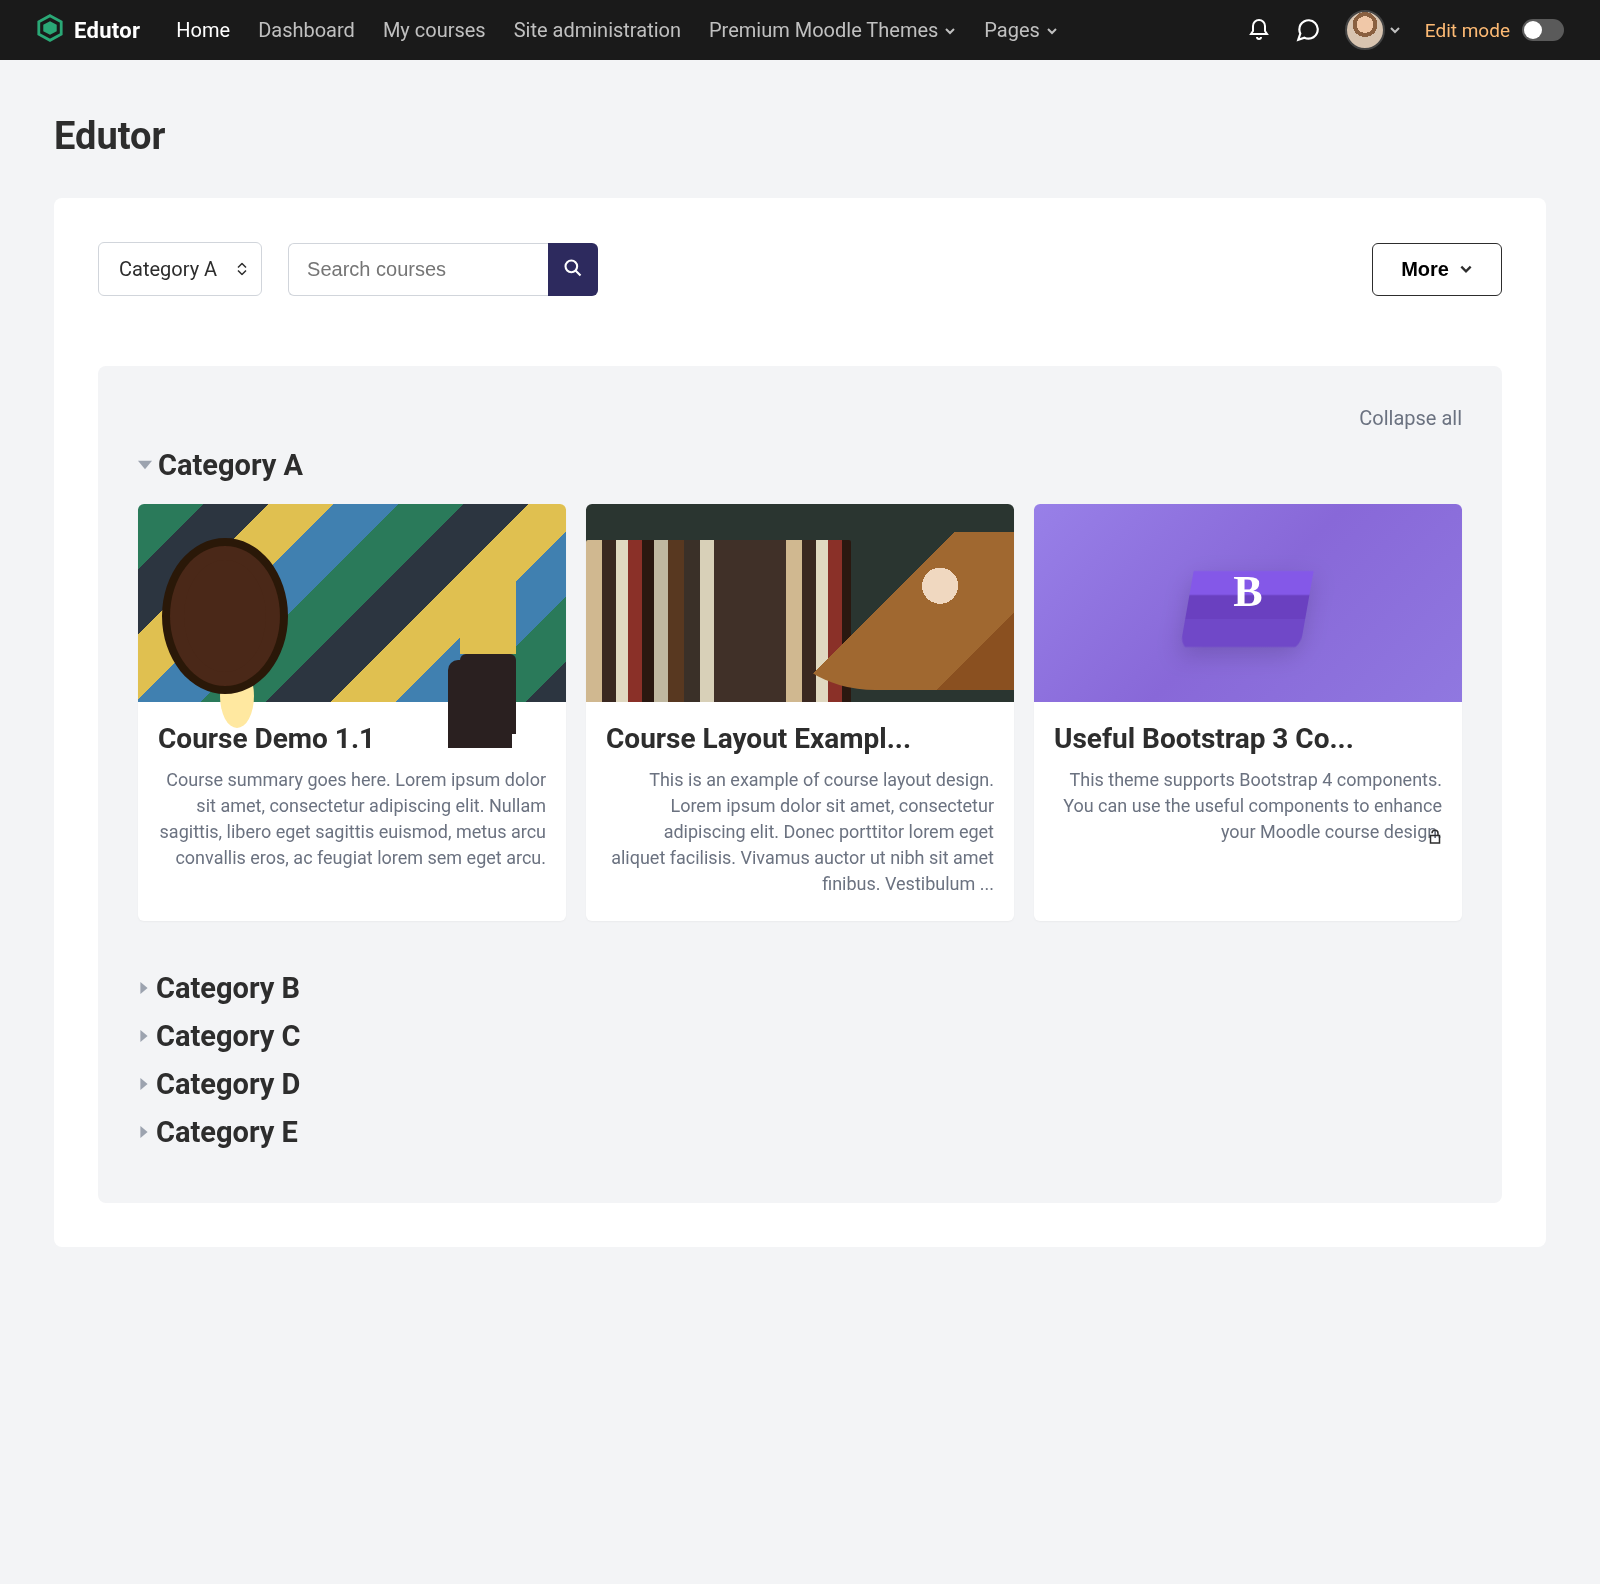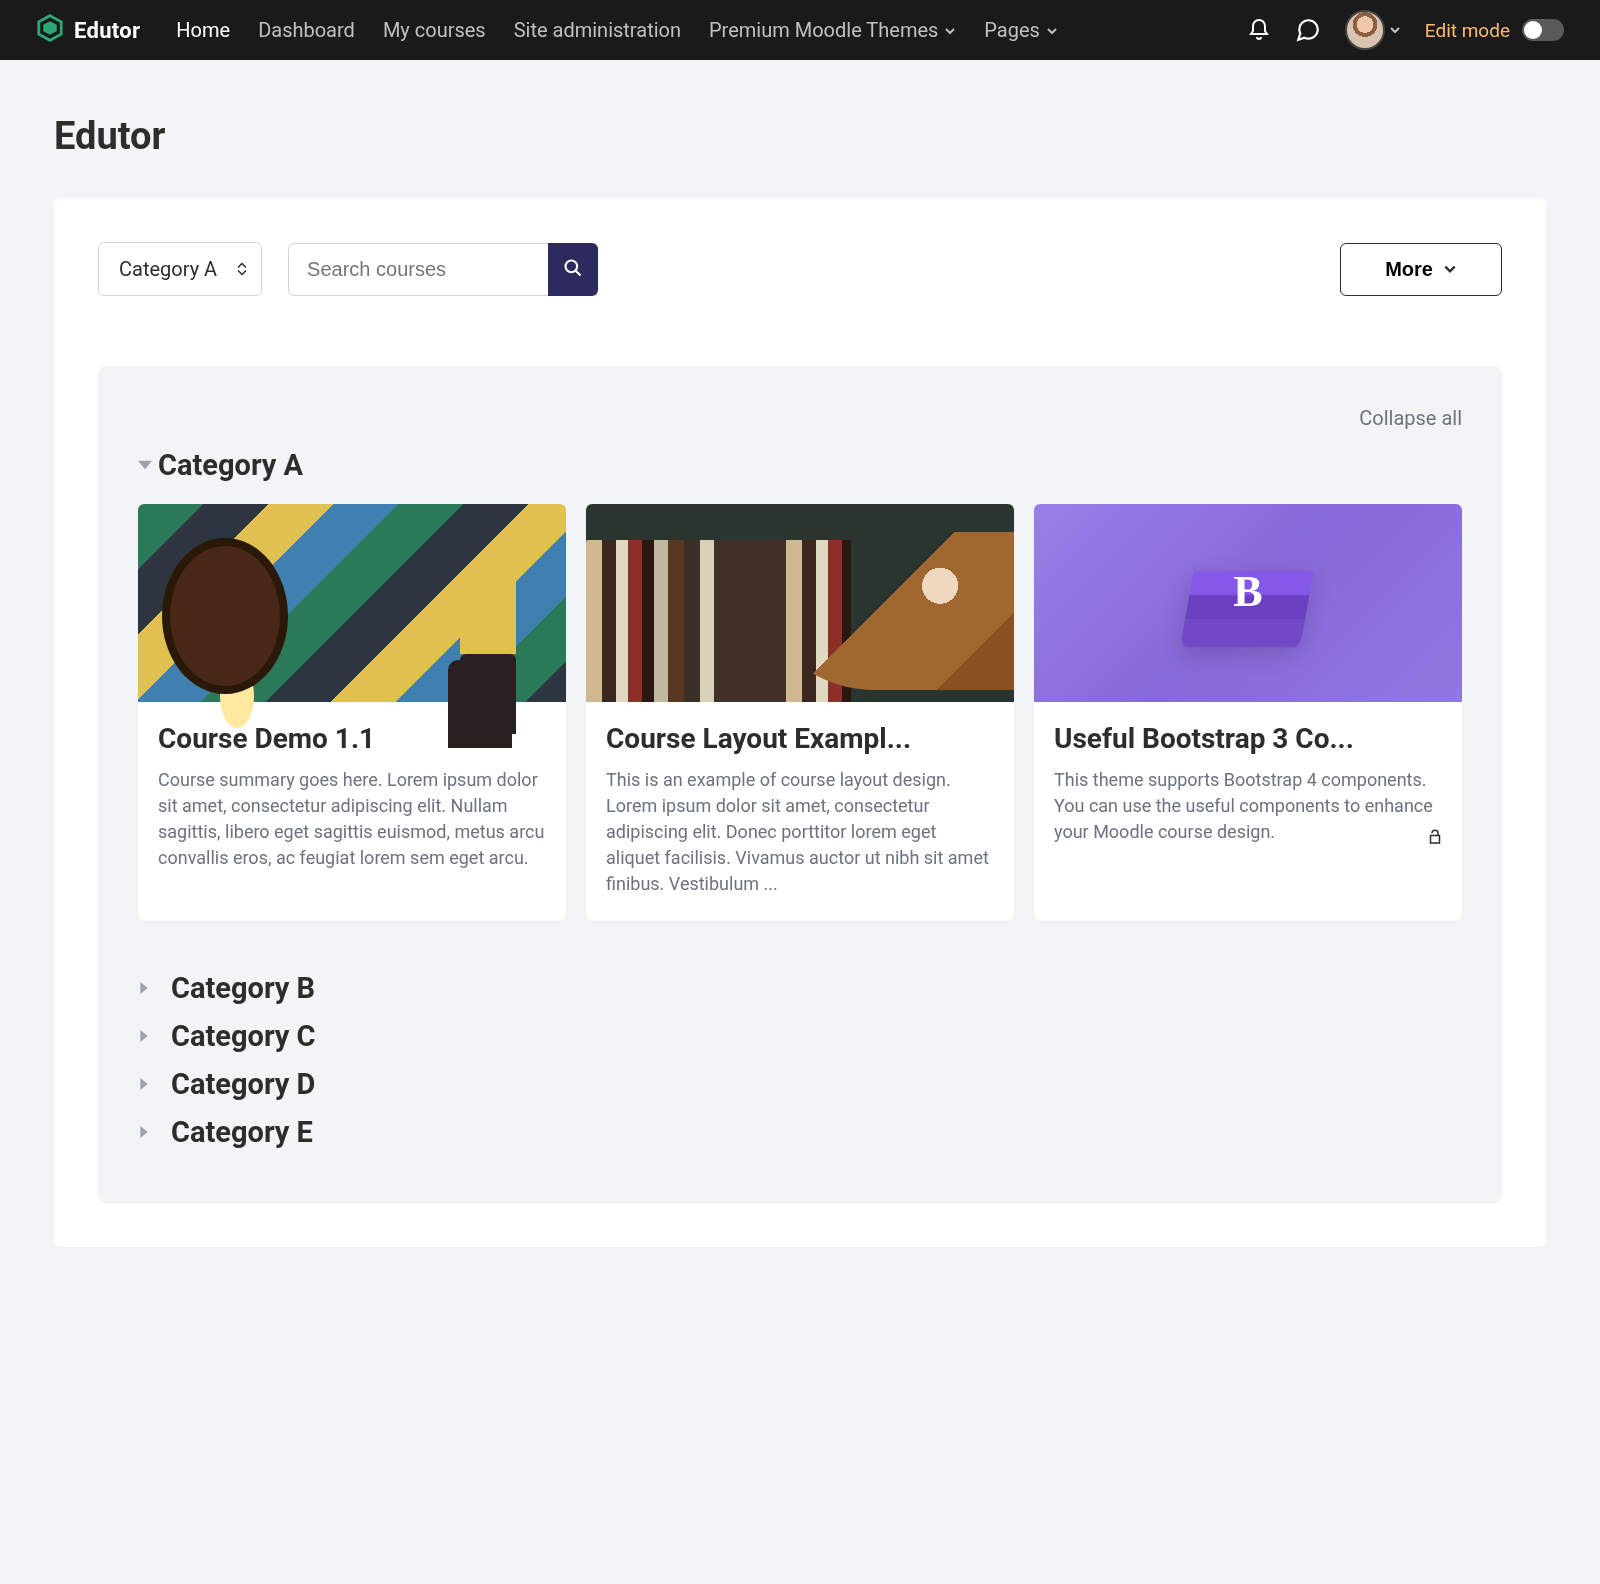--- a/index.html
+++ b/index.html
@@ -65,21 +65,21 @@
   border: 1px solid #d1d5db; border-radius: 6px 0 0 6px; border-right: none;
   padding: 14px 18px; font-size: 20px; width: 260px; outline: none;
 }
 .search-btn {
   background: #2d2a5e; border: none; border-radius: 0 6px 6px 0;
   width: 50px; display: flex; align-items: center; justify-content: center; cursor: pointer;
 }
 .spacer { flex: 1; }
 .more-btn {
   border: 1px solid #2d2d2d; border-radius: 6px; background: #fff;
-  padding: 14px 44px; font-size: 20px; font-weight: 600; cursor: pointer;
+  padding: 14px 28px; font-size: 20px; font-weight: 600; cursor: pointer;
   display: flex; align-items: center; gap: 10px;
 }
 .category-panel {
   background: #f3f4f6; border-radius: 8px; padding: 40px;
 }
 .collapse-all { text-align: right; color: #6b7280; font-size: 20px; cursor: pointer; margin-bottom: 18px; }
 .cat-header {
   display: flex; align-items: center; gap: 6px; font-size: 29px; font-weight: 700;
   color: #2d2d2d; margin-bottom: 22px; cursor: pointer;
 }
@@ -88,24 +88,24 @@
 .course-card {
   background: #fff; border-radius: 6px; overflow: hidden; cursor: pointer;
   box-shadow: 0 1px 2px rgba(0,0,0,0.04);
 }
 .course-img { width: 100%; height: 198px; display: block; }
 .course-body { padding: 20px 20px 24px; position: relative; }
 .course-title {
   font-size: 28px; font-weight: 700; color: #2d2d2d; margin-bottom: 12px;
   white-space: nowrap; overflow: hidden; text-overflow: ellipsis;
 }
-.course-desc { font-size: 18px; color: #6b7280; line-height: 1.45; }
+.course-desc { font-size: 18px; color: #6b7280; line-height: 1.45; text-align: right; }
 .lock-icon { position: absolute; bottom: 18px; right: 18px; }
 .collapsed-cat {
-  display: flex; align-items: center; gap: 21px; font-size: 29px; font-weight: 700;
+  display: flex; align-items: center; gap: 6px; font-size: 29px; font-weight: 700;
   color: #2d2d2d; margin-bottom: 14px; cursor: pointer;
 }
 
 .img1 { background:
   repeating-linear-gradient(135deg, #2a7a5a 0 46px, #2c3540 46px 92px, #e0c050 92px 138px, #4080b0 138px 184px);
   position: relative;
 }
 .img1::before {
   content:''; position:absolute; left:24px; top:34px; width:110px; height:140px;
   border-radius:50%; background:#4a2818; border:8px solid #2a1808;

